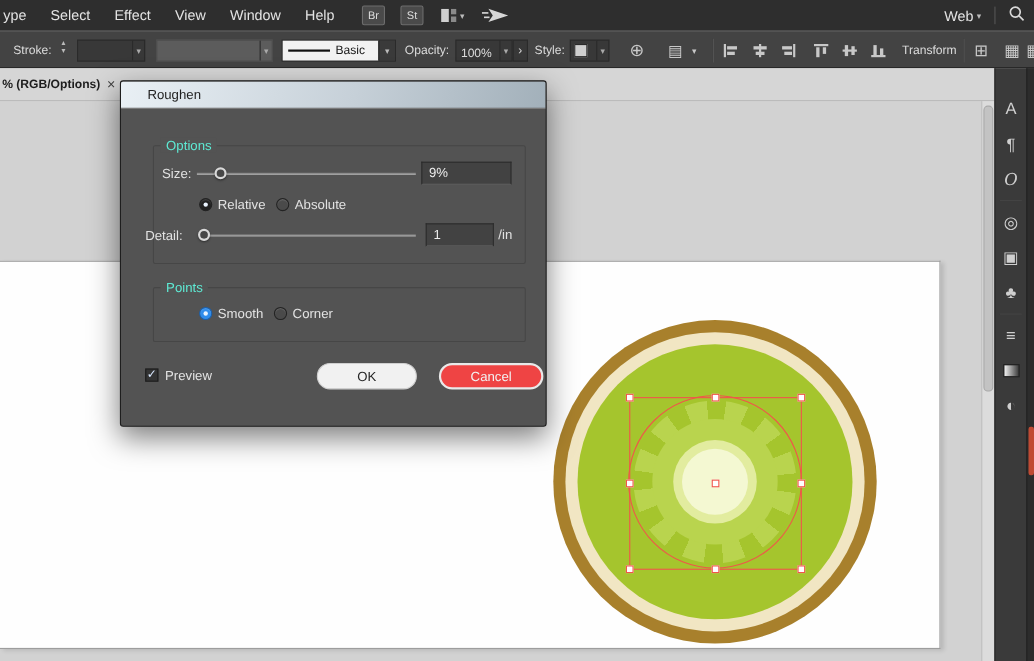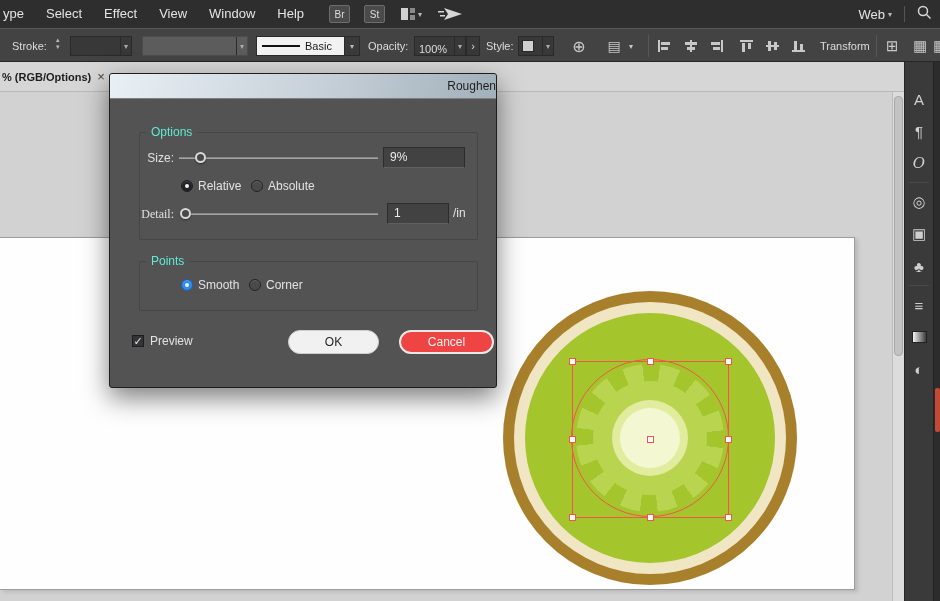--- a/index.html
+++ b/index.html
@@ -108,21 +108,21 @@
     background:#2c2c2c; border-left:1px solid #222; }
   .dock-thumb { position:absolute; left:1px; top:326px; width:5px; height:44px;
     background:#c04a33; border-radius:2px; }
 
   
   .dialog { position:absolute; left:109px; top:73px; width:388px; height:315px;
     background:#535353; border:1px solid #1e1e1e; border-radius:3px;
     box-shadow:0 10px 26px rgba(0,0,0,.5); z-index:10; color:#e0e0e0; font-size:12px; }
   .dlg-title { height:25px; border-radius:2px 2px 0 0;
     background:linear-gradient(105deg,#e9f0f5 0%,#c6d0d8 55%,#a2b0ba 100%);
-    border-bottom:1px solid #7f7f7f; color:#1f1f1f; line-height:25px; padding-left:9px;text-align:right; }
+    border-bottom:1px solid #7f7f7f; color:#1f1f1f; line-height:25px; padding-left:24px; }
   .group { position:absolute; left:29px; width:339px; border:1px solid #464646; border-radius:2px; }
   .group-label { position:absolute; top:-8px; left:6px; background:#535353; padding:0 5px; color:#5eead4; }
   .dlg-label { position:absolute; color:#e2e2e2; }
   .track { position:absolute; height:2px; background:linear-gradient(#777,#b3b3b3); }
   .sl-handle { position:absolute; width:11px; height:11px; border-radius:50%;
     background:#474747; border:2px solid #d9d9d9; box-shadow:0 1px 2px rgba(0,0,0,.45); }
   .dlg-field { position:absolute; background:#424242; border:1px solid #2c2c2c;
     border-bottom-color:#5f5f5f; color:#ececec; height:21px; line-height:19px; padding:0 6px; }
   .radio { position:absolute; width:12px; height:12px; border-radius:50%;
     background:#4a4a4a; border:1px solid #232323; box-shadow:inset 0 1px 1px rgba(255,255,255,.15); }
@@ -344,21 +344,21 @@
   <div class="sl-handle" style="left:85px; top:78px;"></div>
   <div class="dlg-field" style="left:273px; top:73px; width:82px;">
     <span>9%</span>
   </div>
 
   <span class="radio sel-dark" style="left:71px; top:106px;"></span>
   <span class="dlg-label" style="left:88px; top:105px;">Relative</span>
   <span class="radio" style="left:141px; top:106px;"></span>
   <span class="dlg-label" style="left:158px; top:105px;">Absolute</span>
 
-  <span class="dlg-label" style="left:22px; top:133px; width:42px; text-align:right;font-family:Liberation Serif, serif;">Detail:</span>
+  <span class="dlg-label" style="left:22px; top:133px; width:42px; ">Detail:</span>
   <div class="track" style="left:71px; top:139px; width:197px;"></div>
   <div class="sl-handle" style="left:70px; top:134px;"></div>
   <div class="dlg-field" style="left:277px; top:129px; width:62px;">
     <span>1</span>
   </div>
   <span class="dlg-label" style="left:343px; top:132px;">/in</span>
 
   <div class="group" style="top:187px; height:50px;">
     <span class="group-label">Points</span>
   </div>

